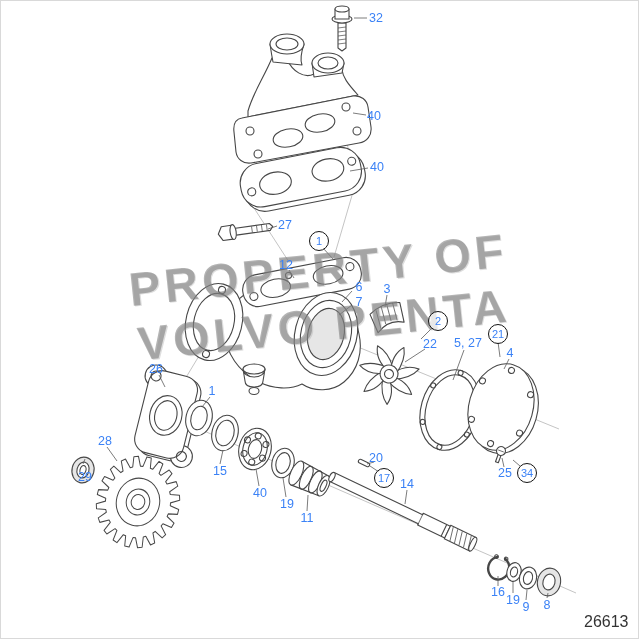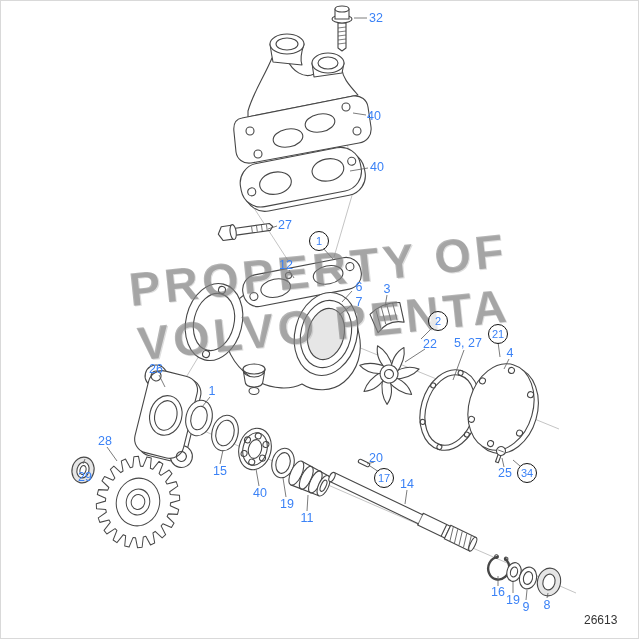--- a/index.html
+++ b/index.html
@@ -33,21 +33,21 @@
     position:absolute; transform:translate(-50%,-50%); z-index:10;
     font-size:12.5px; color:#3b82f6; white-space:nowrap; line-height:1;
   }
   .co.circ {
     width:18px; height:18px; border:1.2px solid #141414; border-radius:50%;
     display:flex; align-items:center; justify-content:center; font-size:11px;
     background:rgba(255,255,255,0.75);
   }
   .drawing-number {
     position:absolute; left:583px; top:612px; z-index:10;
-    font-size:12px; color:#333;
+    font-size:16px; color:#333;
   }
 </style>
 </head>
 <body>
 
 <div class="stage">
 
   <svg class="art" width="639" height="639" viewBox="0 0 639 639">
 
     <g>

